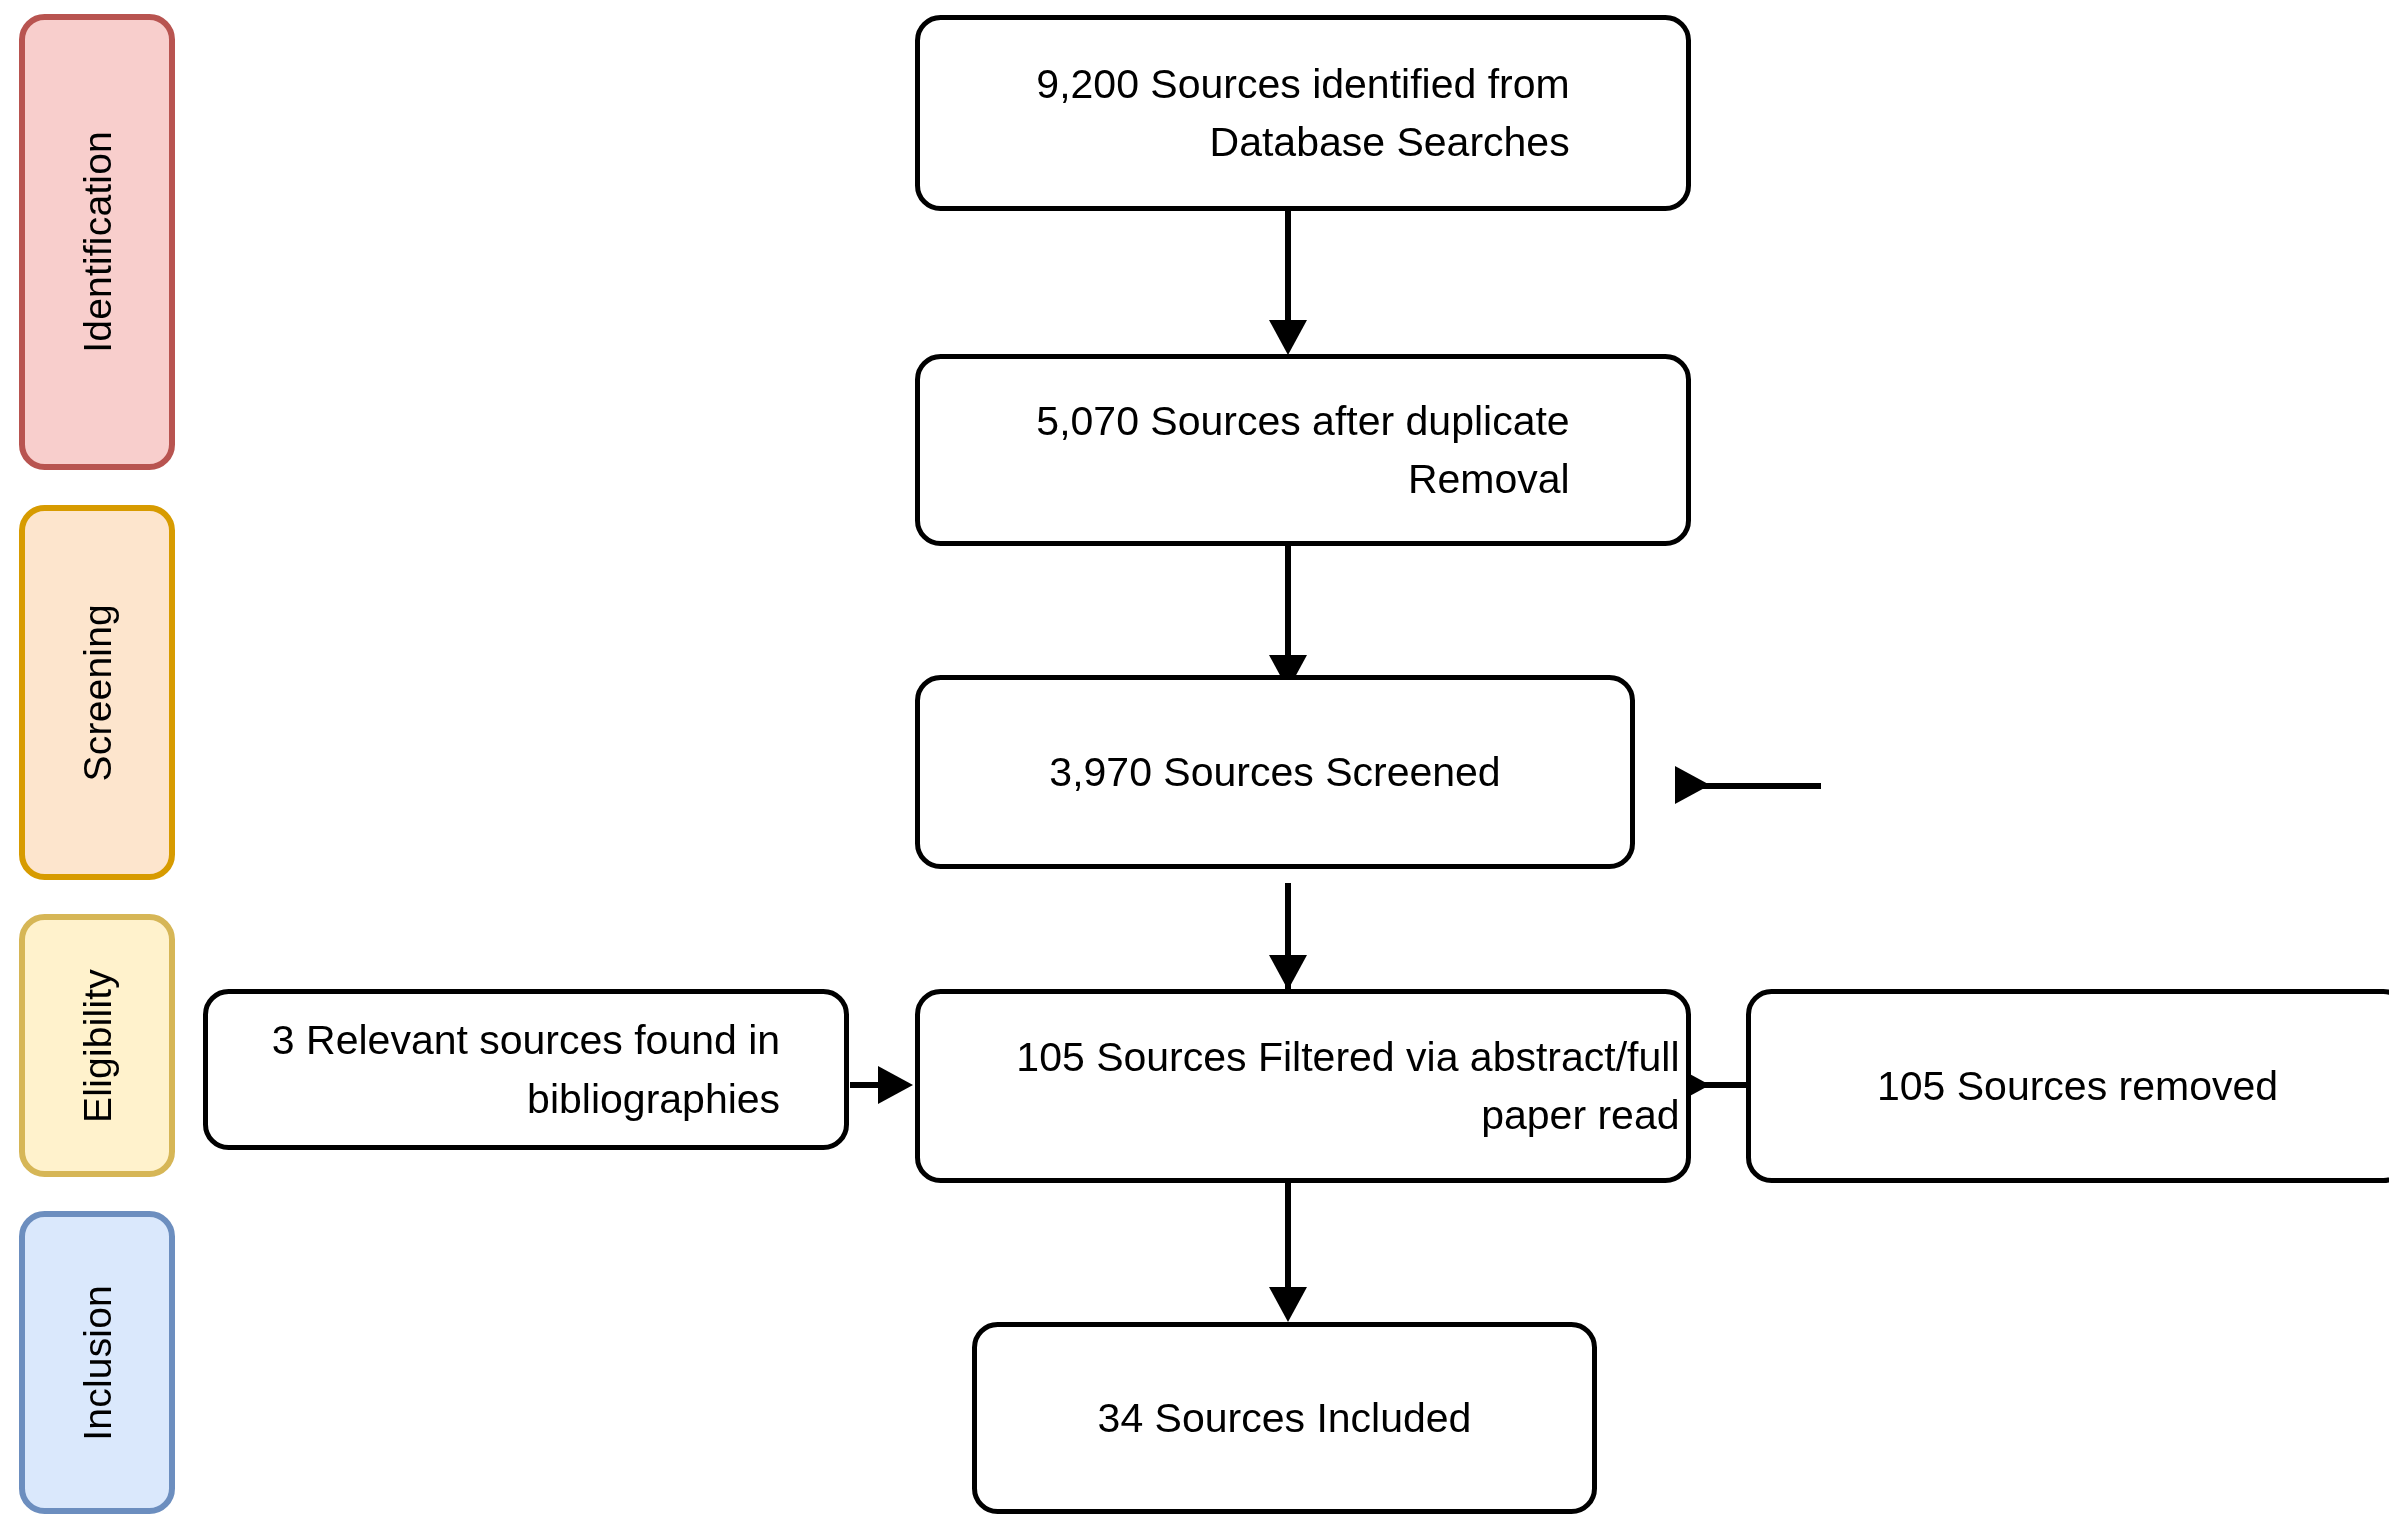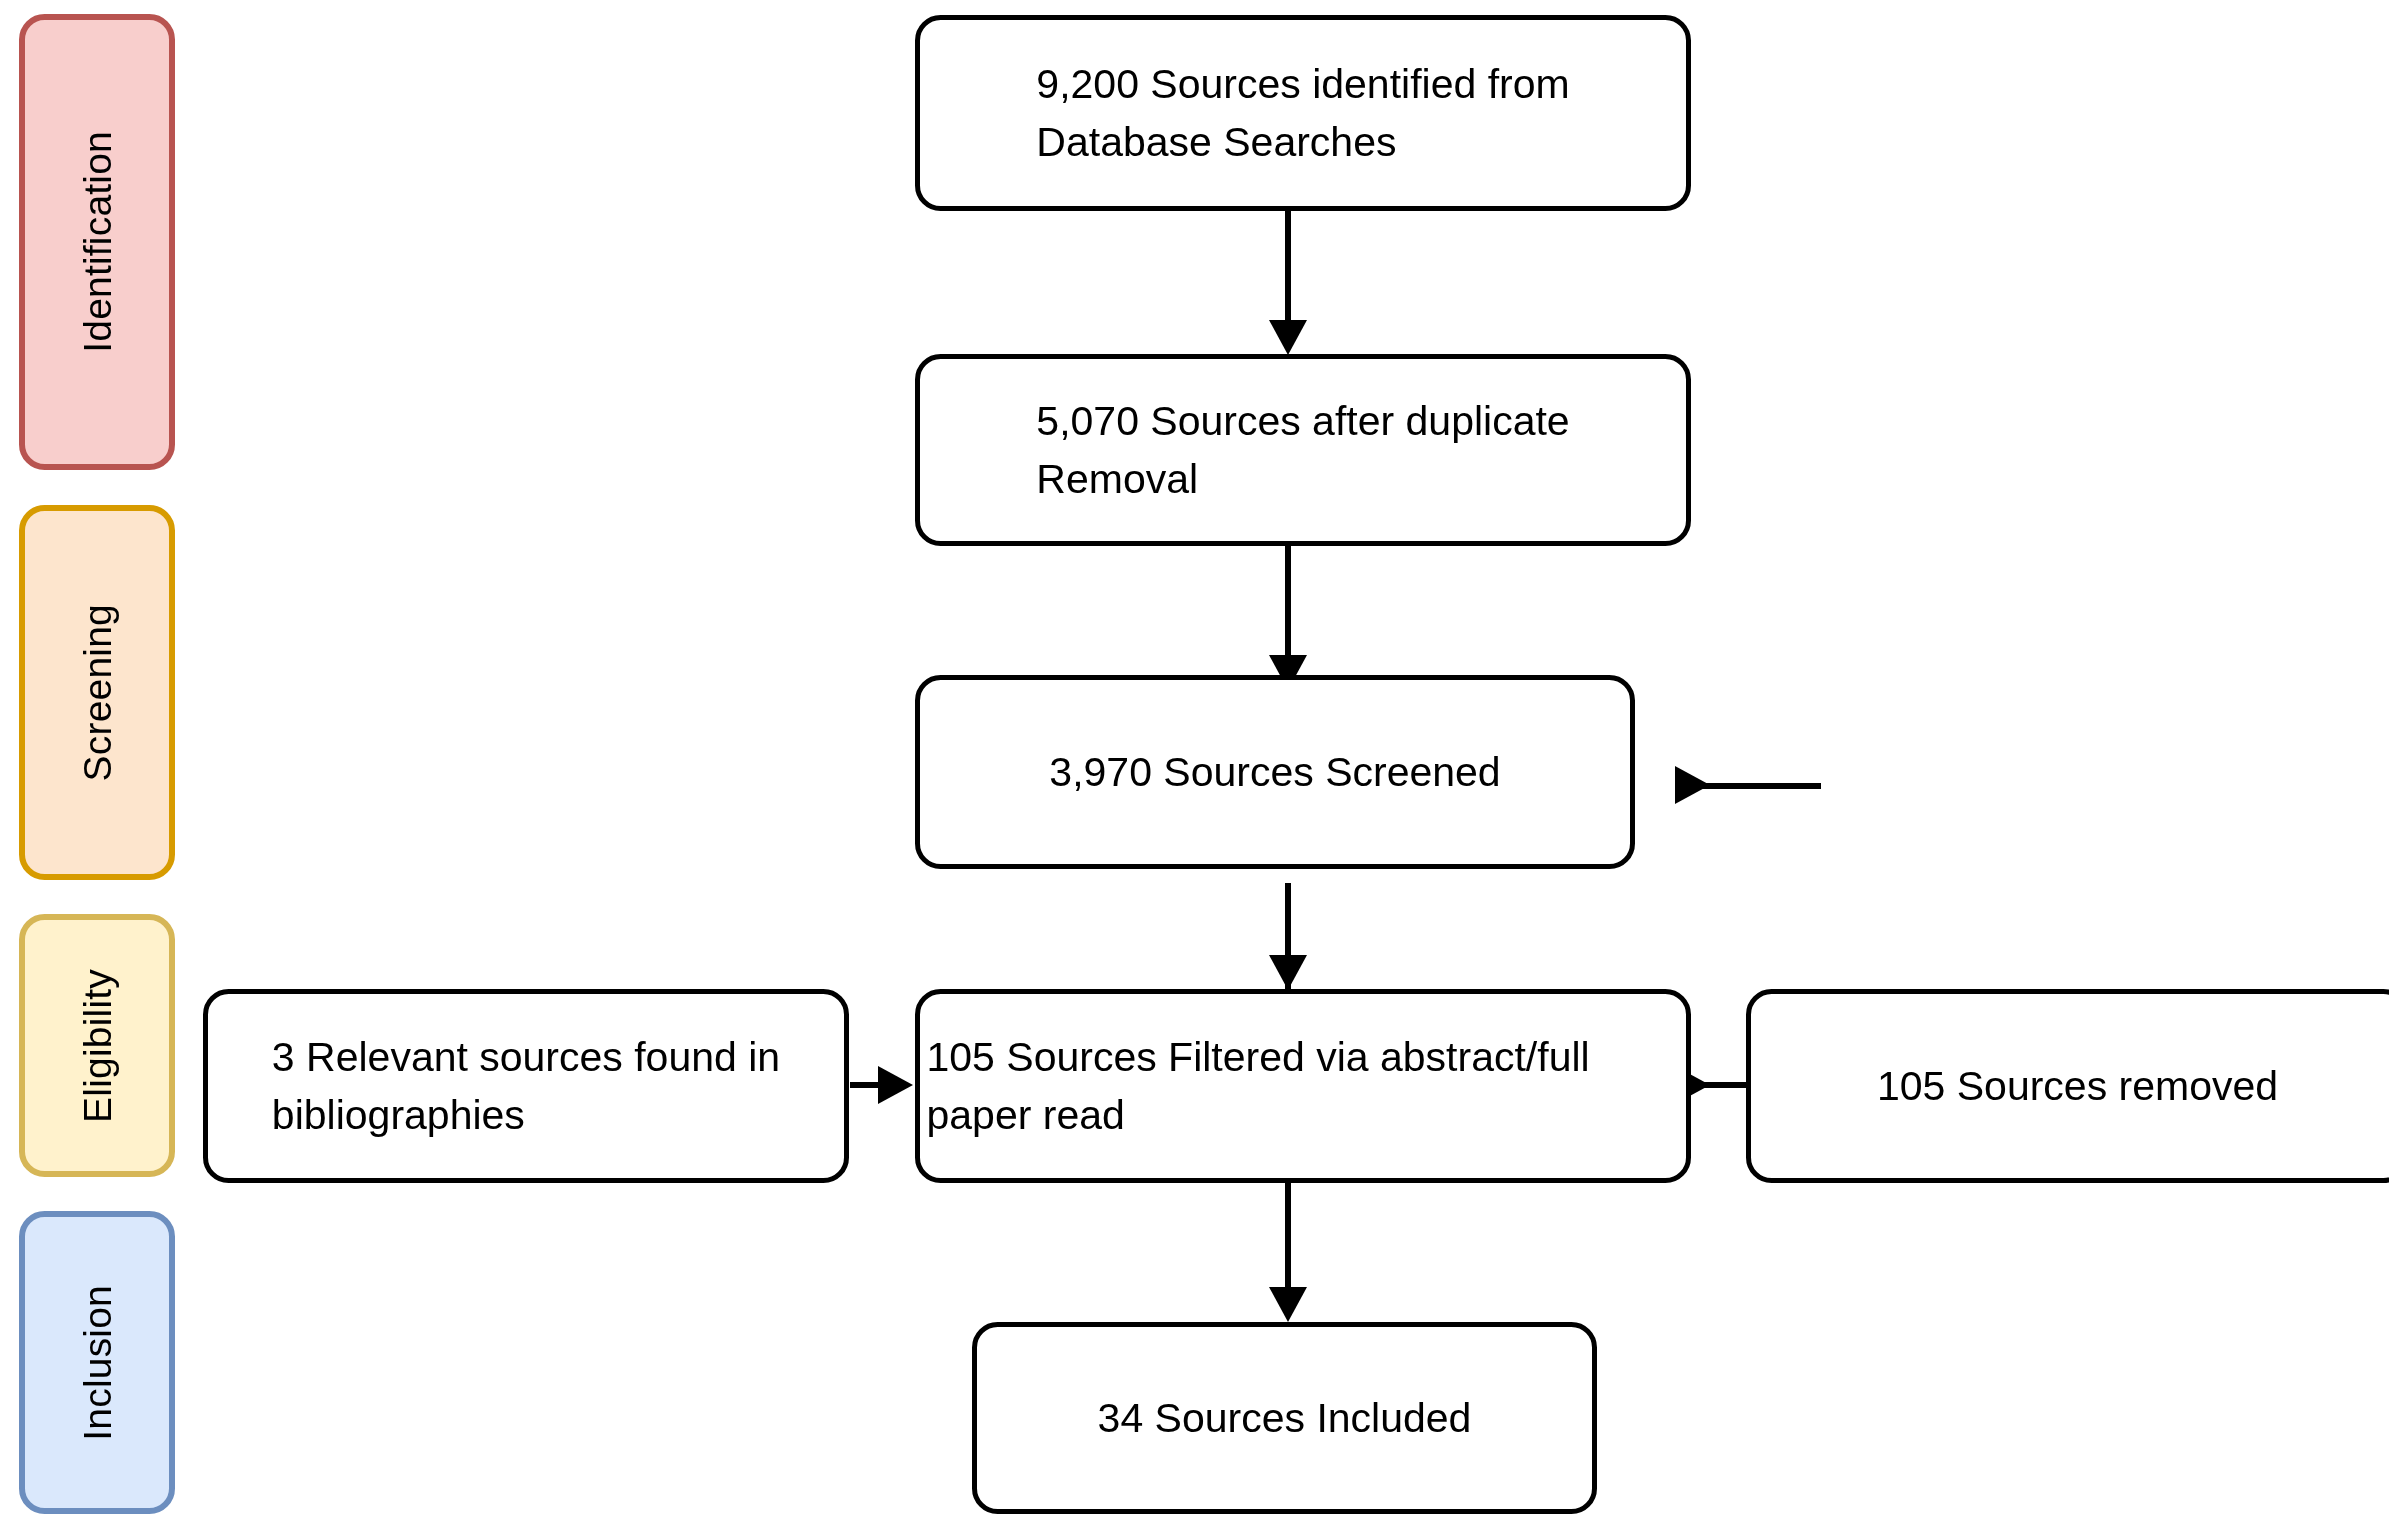--- a/index.html
+++ b/index.html
@@ -44,21 +44,21 @@
     background: #ffffff;
     border: 5.3px solid #000000;
     border-radius: 25.6px;
     display: flex;
     align-items: center;
     justify-content: center;
   }
   .node .node-label {
     font-size: 41px;
     color: #000000;
-    text-align: left;
+    text-align: right;
     line-height: 1.42;
     white-space: pre-line;
     padding: 0 4.5px;
   }
   
   .node.overflow .node-label {
     white-space: pre-line;
     width: 753px;
   }
 
@@ -140,21 +140,21 @@
   <div class="node" style="left:915px; top:354px; width:776px; height:192px;">
     <span class="node-label">5,070 Sources after duplicate
 Removal</span>
   </div>
 
   <div class="node" style="left:915px; top:675px; width:720px; height:194px;">
     <span class="node-label">3,970 Sources Screened</span>
   </div>
 
 
-  <div class="node" style="left:203px; top:989px; width:646px; height:194px;">
+  <div class="node" style="left:203px; top:989px; width:646px; height:161px;">
     <span class="node-label">3 Relevant sources found in
 bibliographies</span>
   </div>
 
   <div class="node overflow" style="left:915px; top:989px; width:776px; height:194px;">
     <span class="node-label">105 Sources Filtered via abstract/full
 paper read</span>
   </div>
 
   <div class="node" style="left:1710px; top:989px; width:663px; height:194px;margin-left:36px;">

